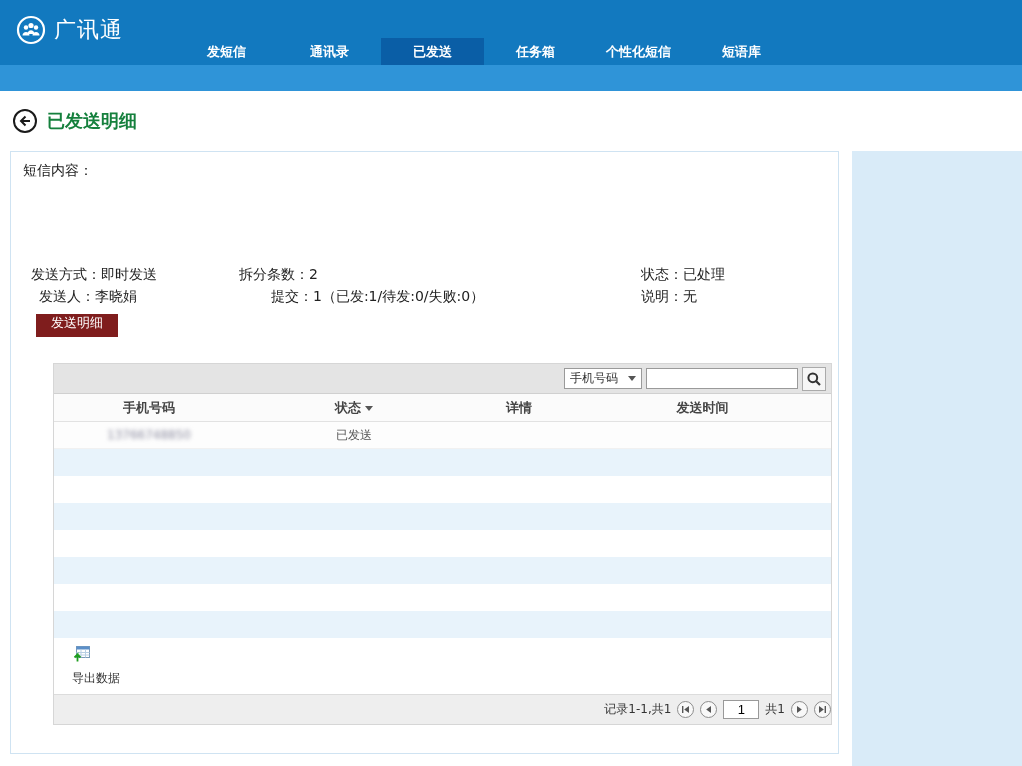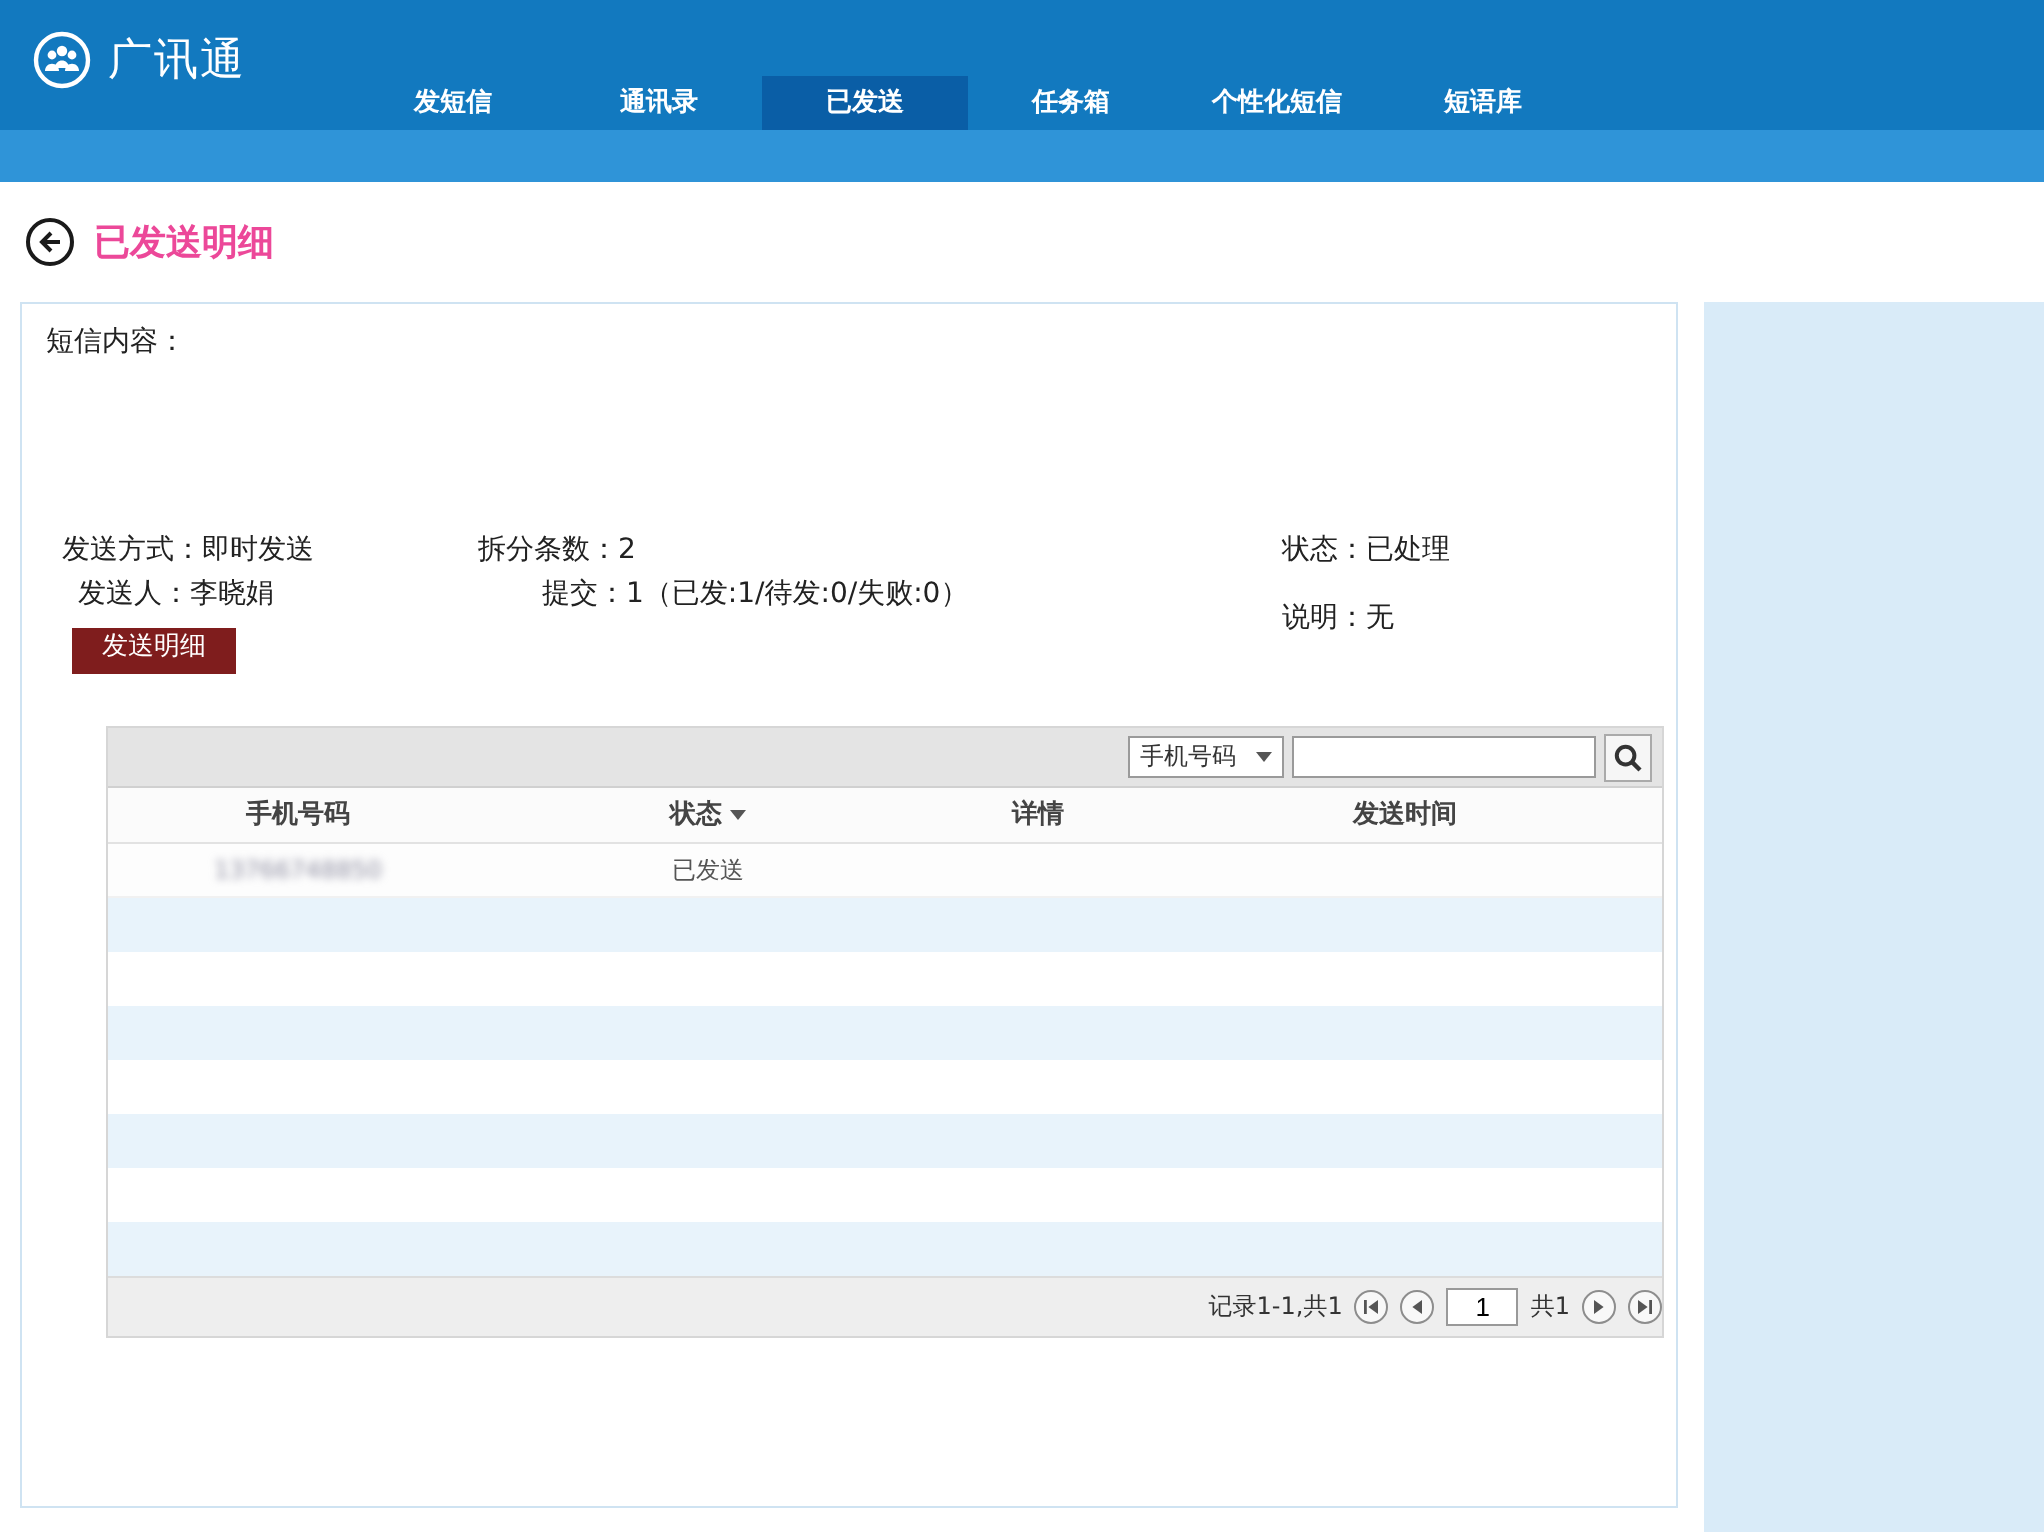--- a/index.html
+++ b/index.html
@@ -11,29 +11,29 @@
   .header { position:relative; height:65px; background:#1279bf; }
   .logo { position:absolute; left:16px; top:15px; display:flex; align-items:flex-end; gap:8px; color:#fff; }
   .logo .app-name { font-size:22px; letter-spacing:1px; }
   .nav { position:absolute; left:175px; bottom:0; display:flex; height:27px; }
   .nav-item { width:103px; text-align:center; line-height:27px; color:#fff; font-weight:bold; font-size:13px; cursor:pointer; }
   .nav-item.active { background:#0a5ea6; }
   .strip { height:26px; background:#2f94d8; }
 
   
   .title-row { height:60px; display:flex; align-items:center; gap:9px; padding-left:12px; }
-  .page-title { font-size:18px; font-weight:bold; color:#ec4899; }
+  .page-title { font-size:18px; font-weight:bold; color:#15803d; }
 
   
   .main-panel { position:absolute; left:10px; top:151px; width:829px; height:603px; border:1px solid #cfe3f2; background:#fff; }
   .content-label { position:absolute; left:12px; top:10px; font-size:14px; color:#222; }
   .content-box { position:absolute; left:83px; top:5px; width:667px; height:100px; border:1px solid #c6c6c6; padding:6px 9px; font-size:14px; line-height:1.55; color:#222; background:#fff; overflow:hidden; }
   .info { position:absolute; font-size:14px; color:#222; white-space:nowrap; }
   .i-method { left:20px; top:114px; }  .i-split { left:228px; top:114px; }  .i-status { left:630px; top:114px; }
-  .i-sender { left:28px; top:136px; }  .i-submit { left:260px; top:136px; } .i-note { left:630px; top:136px;margin-top:12px; }
+  .i-sender { left:28px; top:136px; }  .i-submit { left:260px; top:136px; } .i-note { left:630px; top:136px; }
 
   .detail-tab { position:absolute; left:25px; top:162px; background:#7f1d1d; color:#fff; font-size:13px; padding:0 15px 5px; cursor:pointer; }
 
   
   .table-box { position:absolute; left:42px; top:211px; width:779px; border:1px solid #d6d6d6; background:#fff; }
   .search-bar { height:30px; background:#e4e4e4; display:flex; justify-content:flex-end; align-items:center; gap:4px; padding-right:5px; border-bottom:1px solid #d0d0d0; }
   .select-box { width:78px; height:21px; background:#fff; border:1px solid #9a9a9a; font-size:12px; color:#333; display:flex; align-items:center; justify-content:space-between; padding:0 5px; cursor:pointer; }
   .caret-down { width:0; height:0; border-left:4px solid transparent; border-right:4px solid transparent; border-top:5px solid #555; }
   .search-input { width:152px; height:21px; border:1px solid #9a9a9a; font-size:12px; padding:0 4px; }
   .search-btn { width:24px; height:24px; background:#f6f6f6; border:1px solid #aaa; display:flex; align-items:center; justify-content:center; cursor:pointer; }
@@ -139,20 +139,31 @@
       </div>
 
       <div class="empty-row alt"></div>
       <div class="empty-row"></div>
       <div class="empty-row alt"></div>
       <div class="empty-row"></div>
       <div class="empty-row alt"></div>
       <div class="empty-row"></div>
       <div class="empty-row alt"></div>
 
+      <div class="export-sec">
+        <div class="export-btn">
+          <svg width="20" height="20" viewBox="0 0 20 20">
+            <rect x="4.5" y="3.5" width="13" height="11" fill="#fff" stroke="#7a9ab8"></rect>
+            <rect x="4.5" y="3.5" width="13" height="3" fill="#5b8fc9"></rect>
+            <path d="M4.5 9.5h13M4.5 12h13M9 6.5v8M13.5 6.5v8" stroke="#b8cfe4" stroke-width="1"></path>
+            <path d="M5.5 18.5v-7l-3 3M5.5 11.5l3 3" fill="none" stroke="#1e9e1e" stroke-width="1.8"></path>
+          </svg>
+        </div>
+        <div class="export-label">导出数据</div>
+      </div>
 
       <div class="pager">
         <span>记录1-1,共1</span>
         <div class="pg-btn">
           <svg width="9" height="9" viewBox="0 0 9 9">
             <rect x="1" y="1" width="1.4" height="7" fill="#555"></rect>
               <path d="M8 1 L3.2 4.5 L8 8 Z" fill="#555"></path>
           </svg>
         </div>
         <div class="pg-btn">

